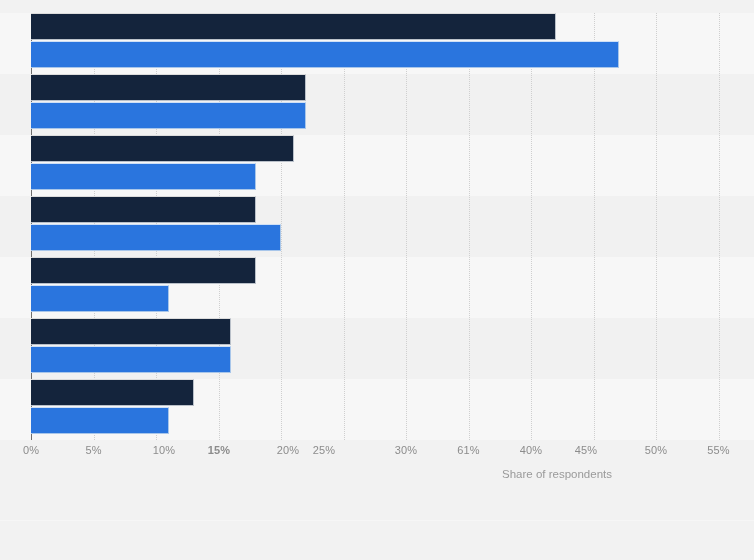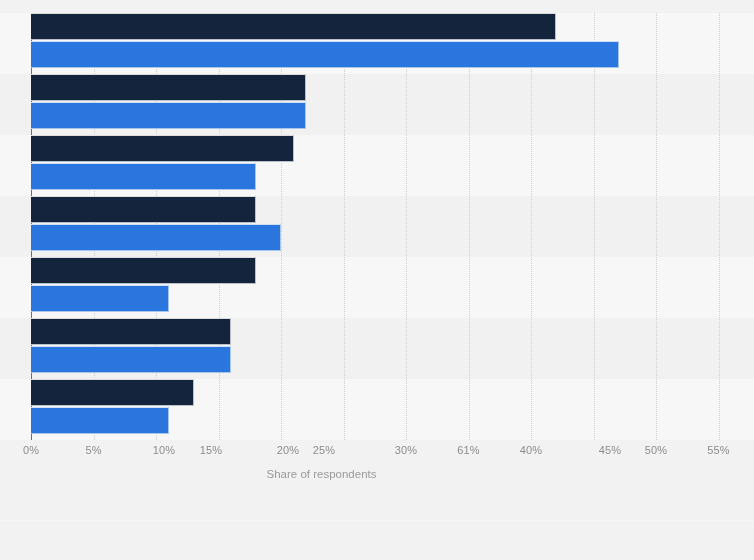--- a/index.html
+++ b/index.html
@@ -98,21 +98,21 @@
     color: #8c8c8c;
     transform: translateX(-50%);
     white-space: nowrap;
     letter-spacing: 0.1px;
   }
   .axis-title {
     position: absolute;
     left: 0;
     top: 468px;
     width: 612px;
-    text-align: center;
+    text-align: right;
     font-size: 11.5px;
     color: #9a9a9a;
   }
   .axis-title span { margin-left: 31px; }
 
   
   .footer-plate {
     position: absolute;
     left: 0;
     top: 520px;
@@ -164,27 +164,27 @@
       <div class="bar s0" title="16%" style="left: 0px; width: 200px; top: 305px;"></div>
       <div class="bar s1" title="16%" style="left: 0px; width: 200px; top: 333px;"></div>
       <div class="bar s0" title="13%" style="left: 0px; width: 162.5px; top: 366px;"></div>
       <div class="bar s1" title="11%" style="left: 0px; width: 137.5px; top: 394px;"></div>
     </div>
 
   <div class="x-axis-labels" id="xticks">
       <div class="tick-label" style="left: 31px;">0%</div>
       <div class="tick-label" style="left: 93.5px;">5%</div>
       <div class="tick-label" style="left: 164px;">10%</div>
-      <div class="tick-label" style="left: 211px;">15%</div>
+      <div class="tick-label" style="left: 219px; font-weight: bold;">15%</div>
       <div class="tick-label" style="left: 281px; margin-left: 7px;">20%</div>
       <div class="tick-label" style="left: 324px;">25%</div>
       <div class="tick-label" style="left: 406px;">30%</div>
       <div class="tick-label" style="left: 468.5px;">61%</div>
       <div class="tick-label" style="left: 531px;">40%</div>
-      <div class="tick-label" style="left: 610px; text-align: center;">45%</div>
+      <div class="tick-label" style="left: 586px; text-align: center;">45%</div>
       <div class="tick-label" style="left: 656px;">50%</div>
       <div class="tick-label" style="left: 718.5px;">55%</div>
     </div>
 
   <div class="axis-title">
     <span>Share of respondents</span>
   </div>
 
   <div class="footer-plate"></div>
 </div>

